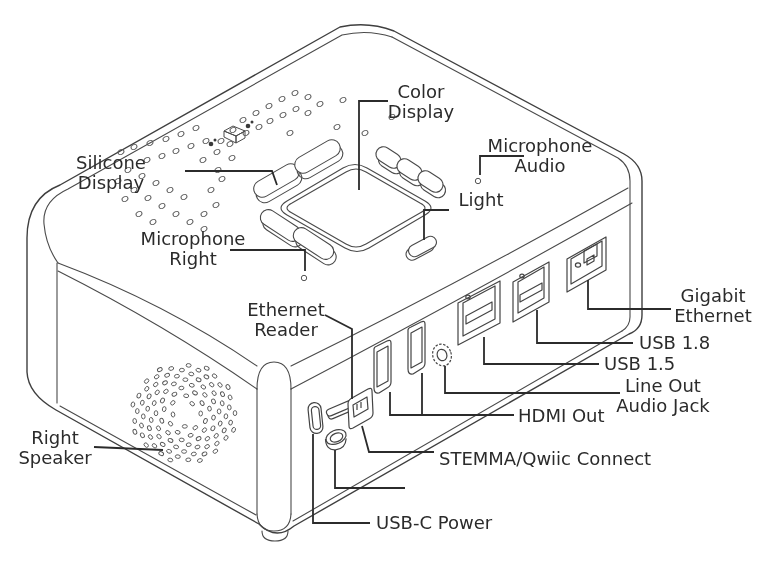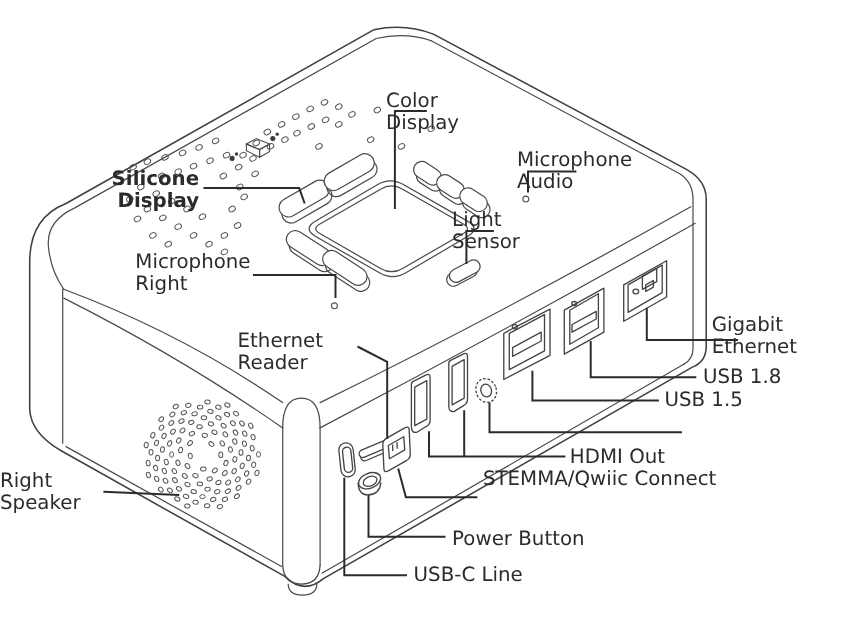--- a/index.html
+++ b/index.html
@@ -6,22 +6,22 @@
   .stage{
     position:relative;width:772px;height:572px;background:#fff;overflow:hidden;
     font-family:"DejaVu Sans",sans-serif;
   }
   .stage svg{position:absolute;left:0;top:0;}
   .lbl{
     position:absolute;font-size:18px;line-height:20px;color:var(--ink,#2b2b2b);
     white-space:nowrap;letter-spacing:0px;
   }
   .lbl .ln{display:block;}
-  .center{}
-  .right{text-align:right;font-weight:bold;}
+  .center{text-align:center;}
+  .right{text-align:center;}
 </style>
 </head>
 <body>
 
 <div class="stage">
 
 <svg id="art" width="772" height="572" viewBox="0 0 772 572">
 
   <g fill="none" stroke="#3f3f3f" stroke-width="1.4" stroke-linejoin="round" stroke-linecap="round">
     <path d="M 340 27 Q 368 21 394 31 L 624 154 Q 642 164 642 181 L 642 315 Q 642 329 629 334 L 294 526 Q 276 541 259 524 L 56 410 Q 28 394 27 372 L 27 238 Q 27 198 60 185 Z"></path>
@@ -326,21 +326,20 @@
 <div class="lbl center" style="left:351px;top:82px;width:140px">
   <span class="ln">Color</span>
   <span class="ln">Display</span>
 </div>
 <div class="lbl center" style="left:470px;top:136px;width:140px">
   <span class="ln">Microphone</span>
   <span class="ln">Audio</span>
 </div>
 <div class="lbl center" style="left:411px;top:190px;width:140px">
   <span class="ln">Light</span>
-  <span class="ln">Sensor</span>
 </div>
 <div class="lbl right" style="left:41px;top:153px;width:140px">
   <span class="ln">Silicone</span>
   <span class="ln">Display</span>
 </div>
 <div class="lbl center" style="left:123px;top:229px;width:140px">
   <span class="ln">Microphone</span>
   <span class="ln">Right</span>
 </div>
 <div class="lbl center" style="left:216px;top:300px;width:140px">
@@ -354,26 +353,27 @@
 <div class="lbl center" style="left:647px;top:286px;width:132px">
   <span class="ln">Gigabit</span>
   <span class="ln">Ethernet</span>
 </div>
 <div class="lbl" style="left:639px;top:333px">
   <span>USB 1.8</span>
 </div>
 <div class="lbl" style="left:604px;top:354px">
   <span>USB 1.5</span>
 </div>
+<div class="lbl center" style="left:593px;top:376px;width:140px">
+  <span class="ln">Line Out</span>
+  <span class="ln">Audio Jack</span>
+</div>
 <div class="lbl" style="left:518px;top:406px">
   <span>HDMI Out</span>
 </div>
-<div class="lbl" style="left:439px;top:426px">
+<div class="lbl" style="left:439px;top:449px">
   <span>STEMMA/Qwiic Connect</span>
 </div>
-<div class="lbl" style="left:411px;top:480px">
-  <span>Power Button</span>
-</div>
 <div class="lbl" style="left:376px;top:513px">
-  <span>USB-C Line</span>
+  <span>USB-C Power</span>
 </div>
 
 </div>
 
 </body></html>

